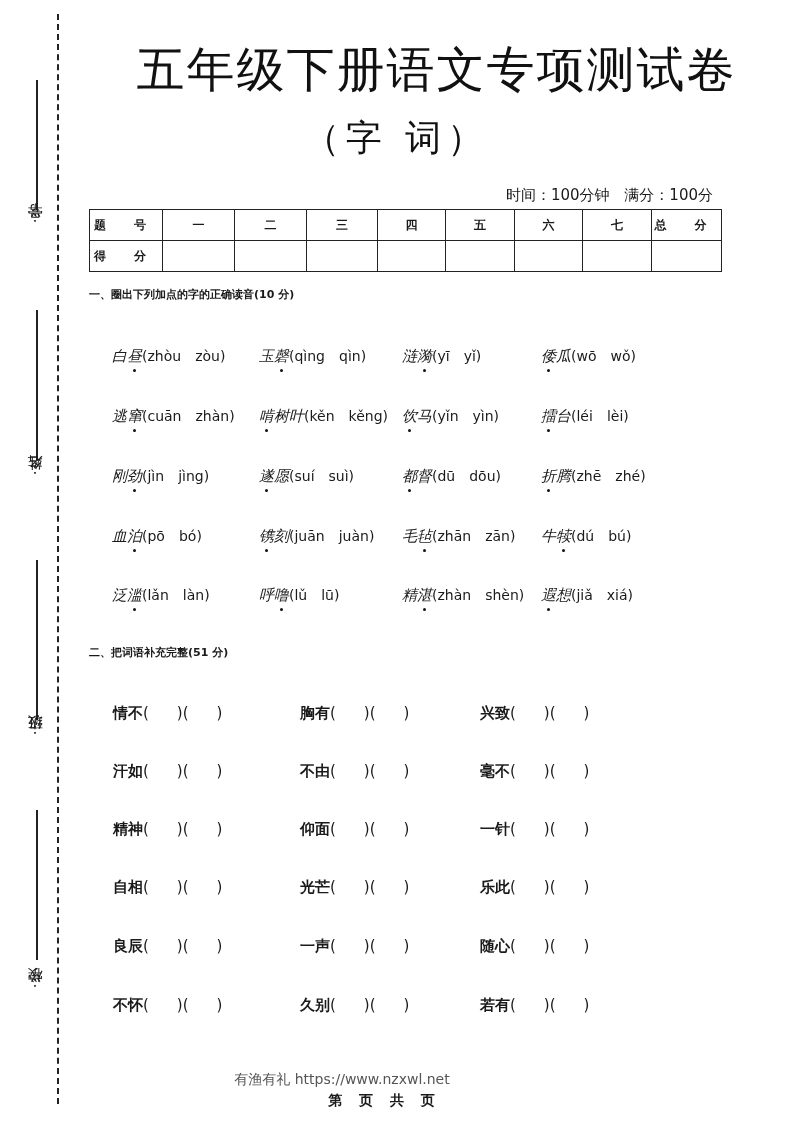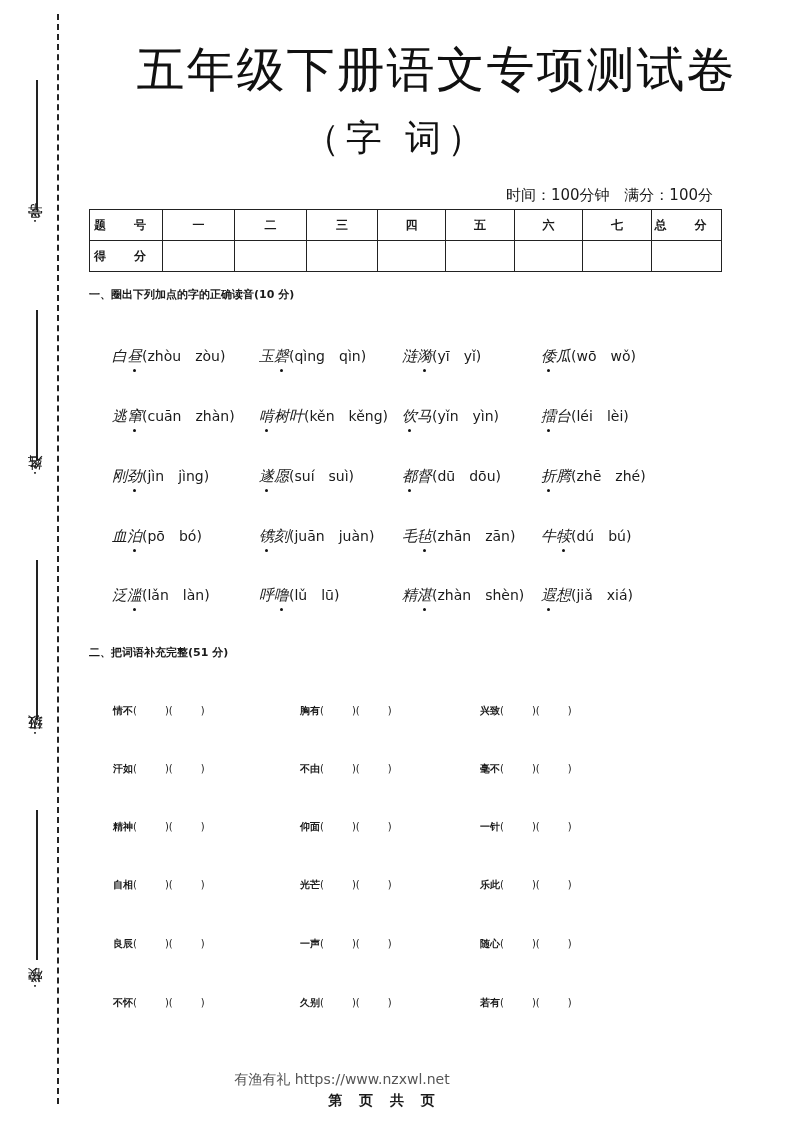--- a/index.html
+++ b/index.html
@@ -52,21 +52,21 @@
     }
     .pinyin-item .word { position: relative; font-style: italic; }
     .pinyin-item .dot-char { position: relative; display: inline-block; }
     .pinyin-item .dot-char::after {
       content: ""; position: absolute; left: 50%; bottom: -6px;
       width: 3px; height: 3px; margin-left: -1.5px; border-radius: 50%; background: #111;
     }
     .pinyin-item .py { font-family: "DejaVu Sans", sans-serif; font-size: 14px; }
     .pinyin-item .gap { display: inline-block; width: 14px; }
     .fill-item {
-      position: absolute; font-size: 10px; white-space: nowrap; font-weight: bold; text-align: right;
+      position: absolute; font-size: 15px; white-space: nowrap; font-weight: bold; text-align: right;
     }
     .fill-item .blank { display: inline-block; width: 28px; }
     .fill-item .paren { font-weight: normal; }
     .footer-site {
       position: absolute; left: 0; width: 684px; top: 1071px; text-align: center;
       font-size: 14px; color: #555;
     }
     .footer-page {
       position: absolute; left: 0; width: 769px; top: 1092px; text-align: center;
       font-size: 14px; letter-spacing: 6px; font-weight: bold;

